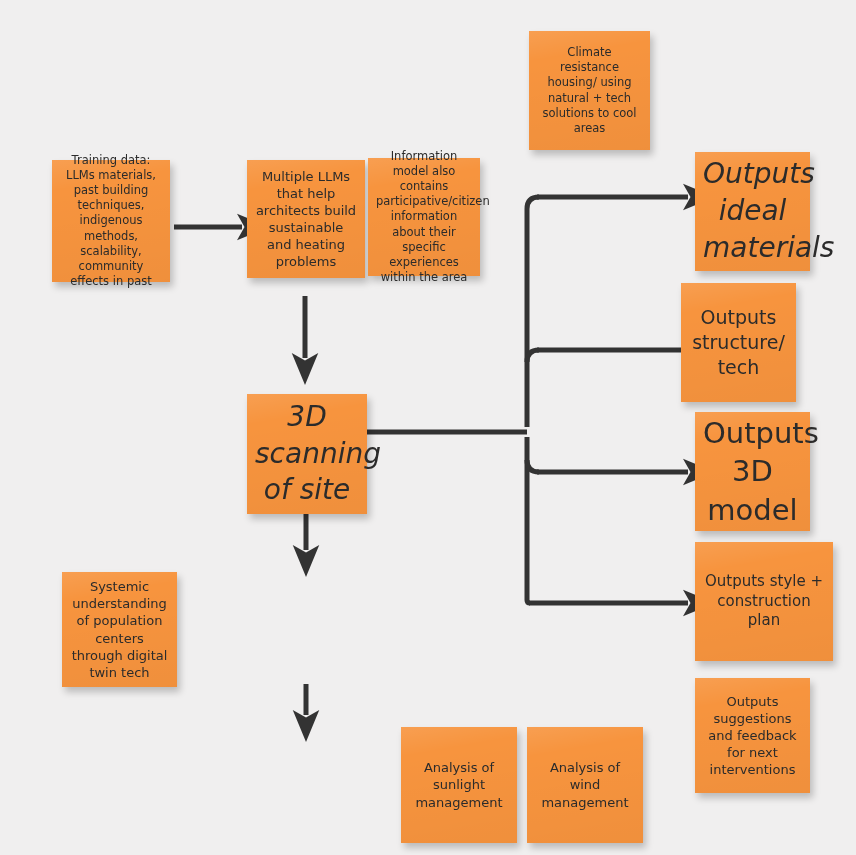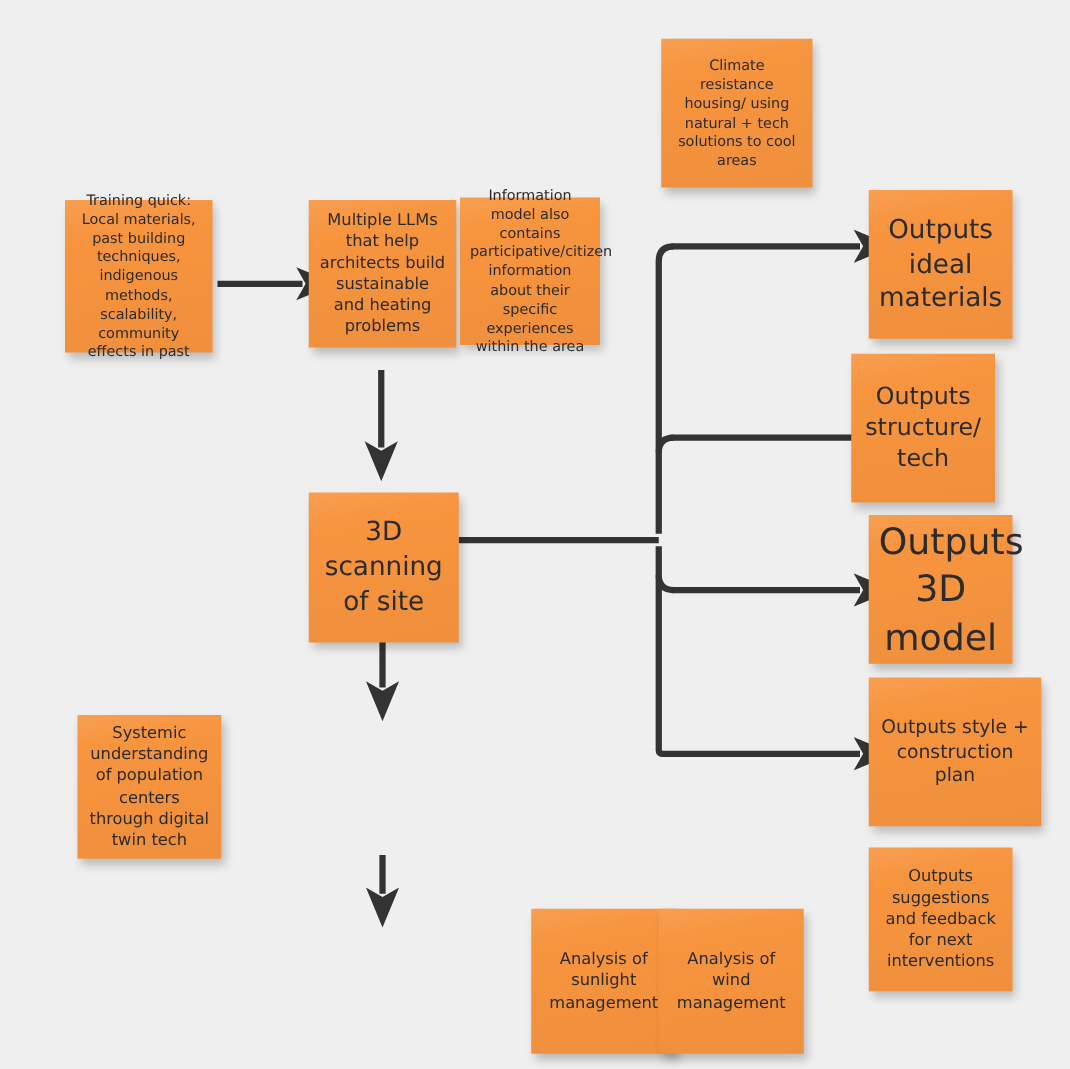--- a/index.html
+++ b/index.html
@@ -30,21 +30,21 @@
     background-image: linear-gradient(170deg, rgba(255,255,255,0.10) 0%, rgba(255,255,255,0.0) 22%, rgba(0,0,0,0.03) 100%);
   }
   .note span {
     display: block;
     width: 100%;
   }
   .sz-xs  { font-size: 11.5px; }
   .sz-sm  { font-size: 13px; }
   .sz-md  { font-size: 15px; }
   .sz-lg  { font-size: 19px; }
-  .sz-xl  { font-size: 21px; }
+  .sz-xl  { font-size: 28px; font-style: italic; }
   .sz-xxl { font-size: 29px; }
   svg.edges {
     position: absolute;
     left: 0;
     top: 0;
     width: 856px;
     height: 855px;
     pointer-events: none;
   }
 </style>
@@ -95,42 +95,42 @@
       <path d="M527,460 Q527,472 539,472" stroke="#333333" stroke-width="5" fill="none" stroke-linejoin="round"></path>
       <line x1="537" y1="472" x2="688" y2="472" stroke="#333333" stroke-width="5" marker-end="url(#ah)"></line>
     </g>
 
     <g>
       <line x1="529" y1="603" x2="688" y2="603" stroke="#333333" stroke-width="5" marker-end="url(#ah)"></line>
     </g>
   </svg>
 
   <div class="note" style="left:52px; top:160px; width:118px; height:122px;">
-    <span class="sz-xs">Training quick: Local materials, past building techniques, indigenous methods, scalability, community effects in past</span>
+    <span class="sz-xs">Training data: LLMs materials, past building techniques, indigenous methods, scalability, community effects in past</span>
   </div>
 
   <div class="note" style="left:247px; top:160px; width:118px; height:118px;">
     <span class="sz-sm">Multiple LLMs that help architects build sustainable and heating problems</span>
   </div>
 
   <div class="note" style="left:529px; top:31px; width:121px; height:119px;">
     <span class="sz-xs">Climate resistance housing/ using natural + tech solutions to cool areas</span>
   </div>
 
   <div class="note" style="left:368px; top:158px; width:112px; height:118px;">
     <span class="sz-xs">Information model also contains participative/citizen information about their specific experiences within the area</span>
   </div>
 
   <div class="note" style="left:247px; top:367px; width:120px; height:120px;margin-top:27px;">
     <span class="sz-xl">3D scanning of site</span>
   </div>
 
 
 
-  <div class="note" style="left:401px; top:727px; width:116px; height:116px;margin-left:24px;">
+  <div class="note" style="left:401px; top:727px; width:116px; height:116px;">
     <span class="sz-sm">Analysis of sunlight management</span>
   </div>
 
   <div class="note" style="left:527px; top:727px; width:116px; height:116px;">
     <span class="sz-sm">Analysis of wind management</span>
   </div>
 
   <div class="note" style="left:62px; top:572px; width:115px; height:115px;align-items:center;">
     <span class="sz-sm">Systemic understanding of population centers through digital twin tech</span>
   </div>

